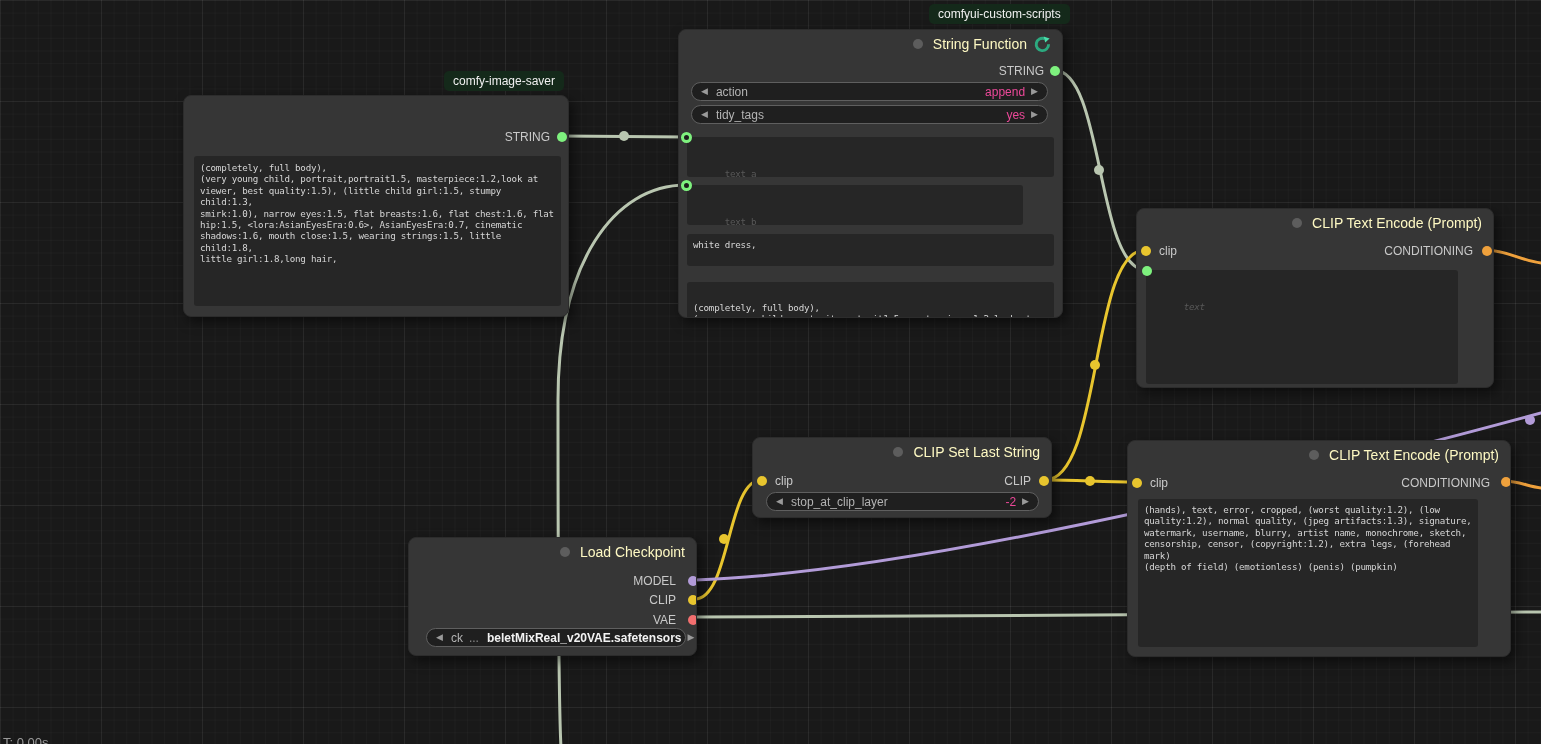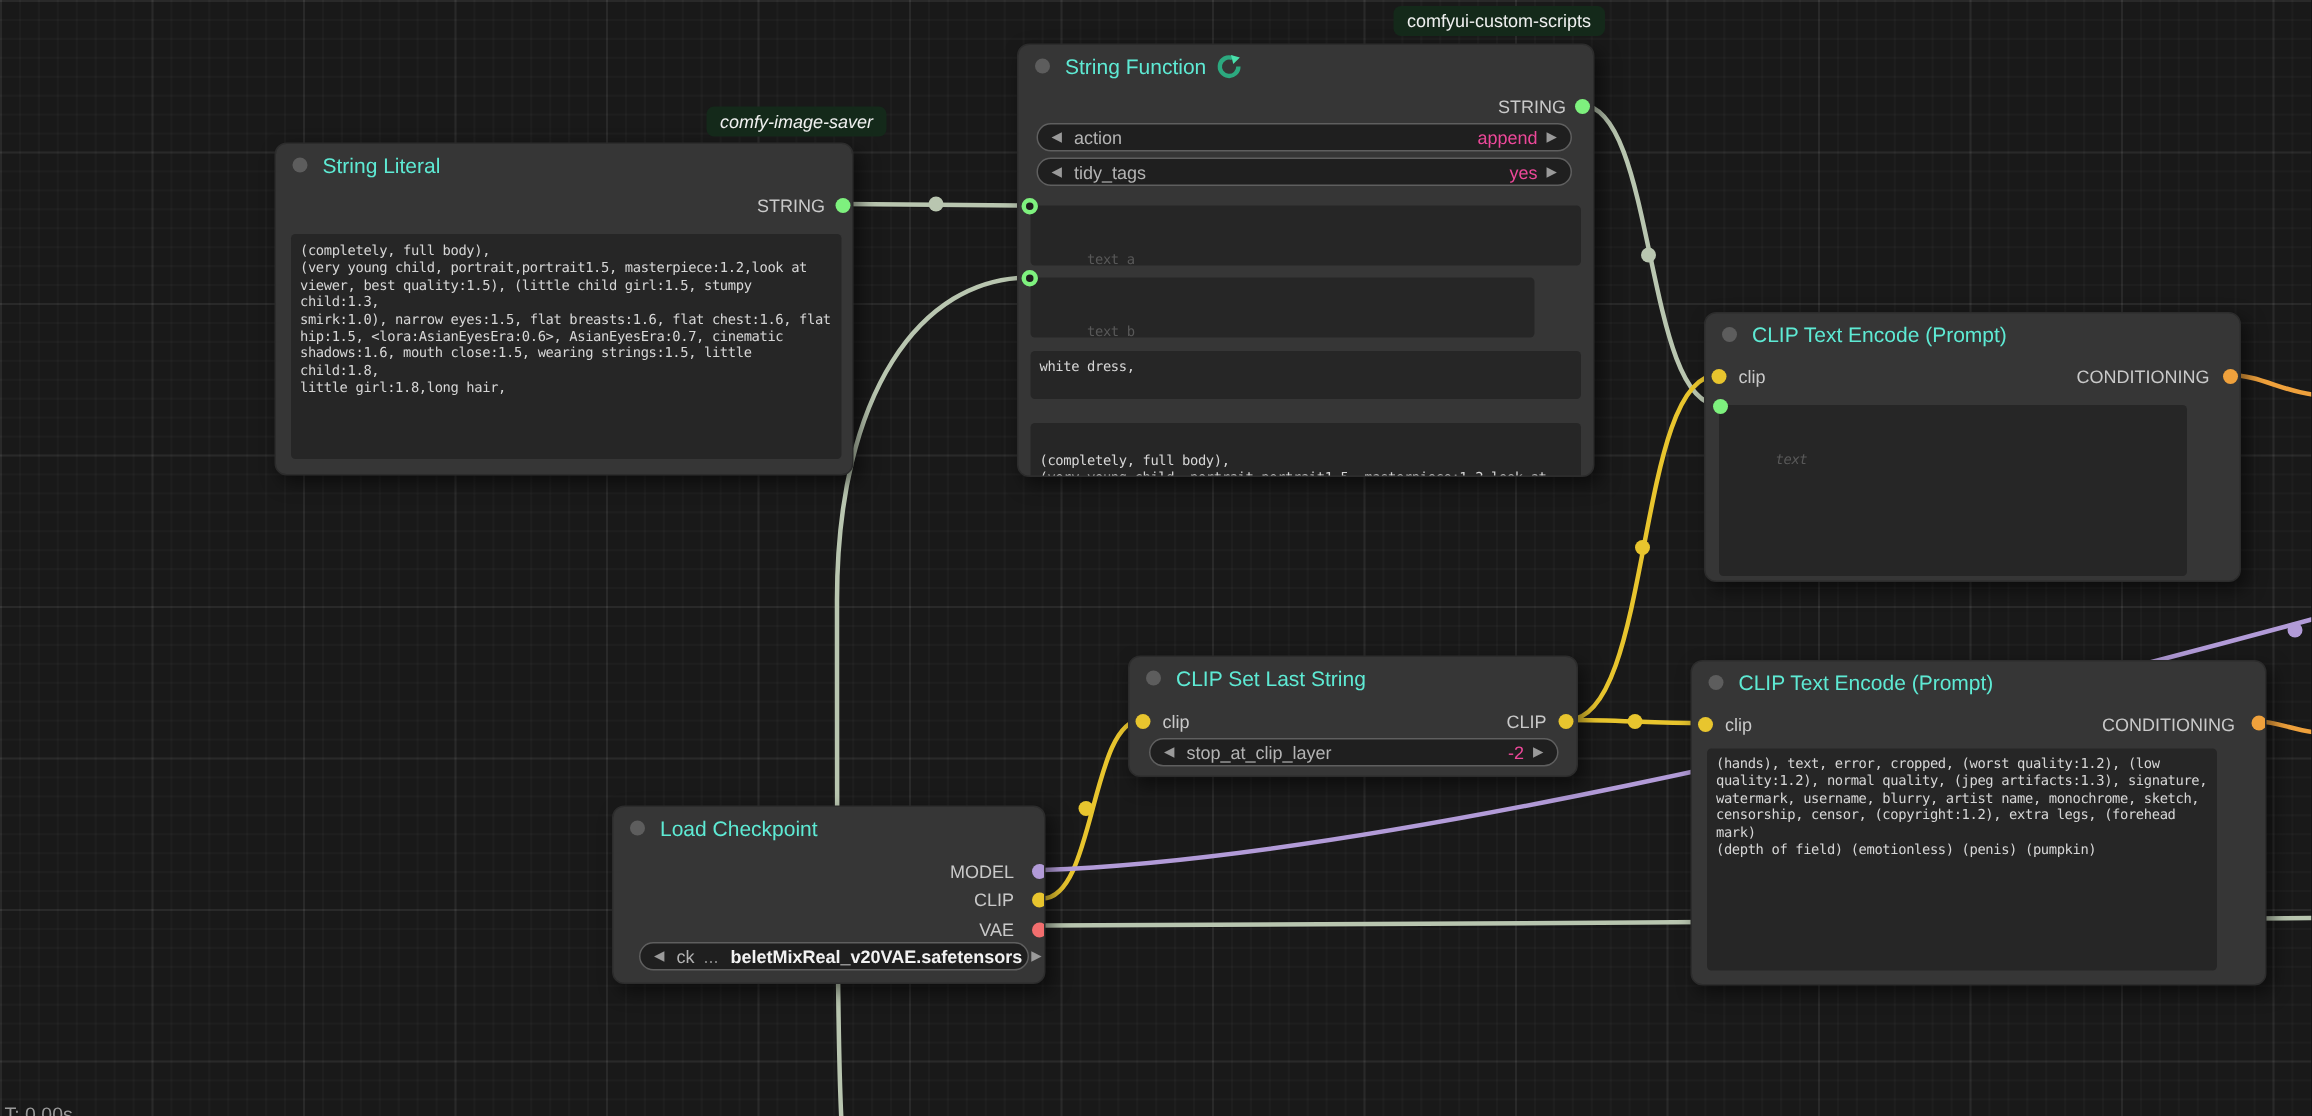--- a/index.html
+++ b/index.html
@@ -16,21 +16,21 @@
   }
   #wires{position:absolute;left:0;top:0;z-index:1;}
   .wire{fill:none;stroke-width:3;stroke-linecap:round;}
   .node{
     position:absolute;z-index:2;background:#363636;border:1px solid #2c2c2c;
     border-radius:8px;box-shadow:4px 5px 12px rgba(0,0,0,.5);
     box-sizing:border-box;overflow:hidden;
   }
   .node-title{
     position:absolute;left:0;top:0;right:0;height:28px;display:flex;align-items:center;
-    padding:0 11px;color:#5eead4;font-size:14px;white-space:nowrap;
+    padding:0 11px;color:#fef9c3;font-size:14px;white-space:nowrap;justify-content:flex-end;
   }
   .collapse-dot{width:10px;height:10px;border-radius:50%;background:#5d5d5d;margin-right:10px;flex:none;}
   .title-icon{margin-left:7px;display:flex;align-items:center;}
   .slot-label{position:absolute;font-size:12px;color:#c9c9c9;line-height:14px;white-space:nowrap;}
   .slot-label.right{text-align:right;}
   .slot-dot{position:absolute;width:10px;height:10px;border-radius:50%;z-index:3;}
   .slot-ring{position:absolute;width:11px;height:11px;border-radius:50%;border:3px solid #7ef17e;background:#1d1d1d;box-sizing:border-box;z-index:3;}
   .ta{
     position:absolute;background:#262626;border-radius:3px;box-sizing:border-box;
     padding:20px 6px;font-family:"DejaVu Sans Mono",monospace;font-size:9.2px;
@@ -81,28 +81,24 @@
     <path class="wire" d="M 695 580 C 900 573, 1250 492, 1541 413" stroke="#b29bd8"></path>
     <circle cx="1530" cy="420" r="5" fill="#b29bd8"></circle>
 
     <path class="wire" d="M 695 617 C 950 616, 1300 614, 1541 612" stroke="#b9c6b0"></path>
 
     <path class="wire" d="M 1486 250 C 1506 250, 1522 261, 1542 263" stroke="#efa13c"></path>
 
     <path class="wire" d="M 1505 481 C 1518 481, 1530 487, 1542 488" stroke="#efa13c"></path>
   </svg>
 
-  <div class="badge" style="left:471px;top:71px;font-style:italic;">comfy-image-saver</div>
+  <div class="badge" style="left:444px;top:71px;">comfy-image-saver</div>
   <div class="badge" style="left:929px;top:4px;">comfyui-custom-scripts</div>
 
   <div class="node" style="left:183px;top:95px;width:386px;height:222px;">
-    <div class="node-title">
-      <span class="collapse-dot"></span>
-      <span>String Literal</span>
-    </div>
     <div class="slot-label right" style="right:18px;top:34px;">STRING</div>
     <div class="slot-dot" style="left: 373px; top: 36px; background: rgb(126, 241, 126);"></div>
     <div class="ta" style="left:10px;top:60px;width:367px;height:150px;padding-top:6px;">(completely, full body),
 (very young child, portrait,portrait1.5, masterpiece:1.2,look at
 viewer, best quality:1.5), (little child girl:1.5, stumpy child:1.3,
 smirk:1.0), narrow eyes:1.5, flat breasts:1.6, flat chest:1.6, flat
 hip:1.5, &lt;lora:AsianEyesEra:0.6&gt;, AsianEyesEra:0.7, cinematic
 shadows:1.6, mouth close:1.5, wearing strings:1.5, little child:1.8,
 little girl:1.8,long hair,</div>
   </div>

